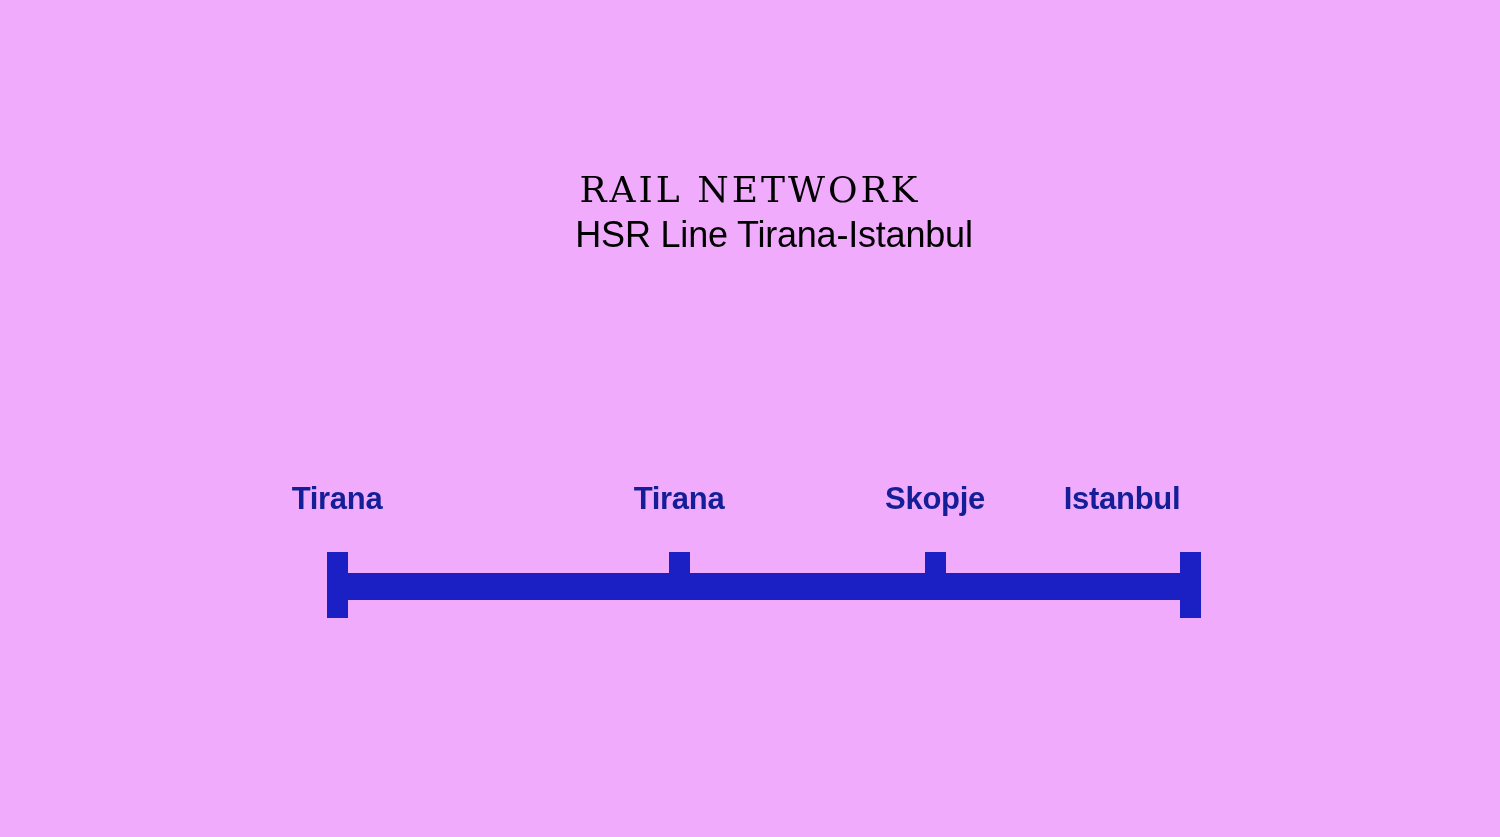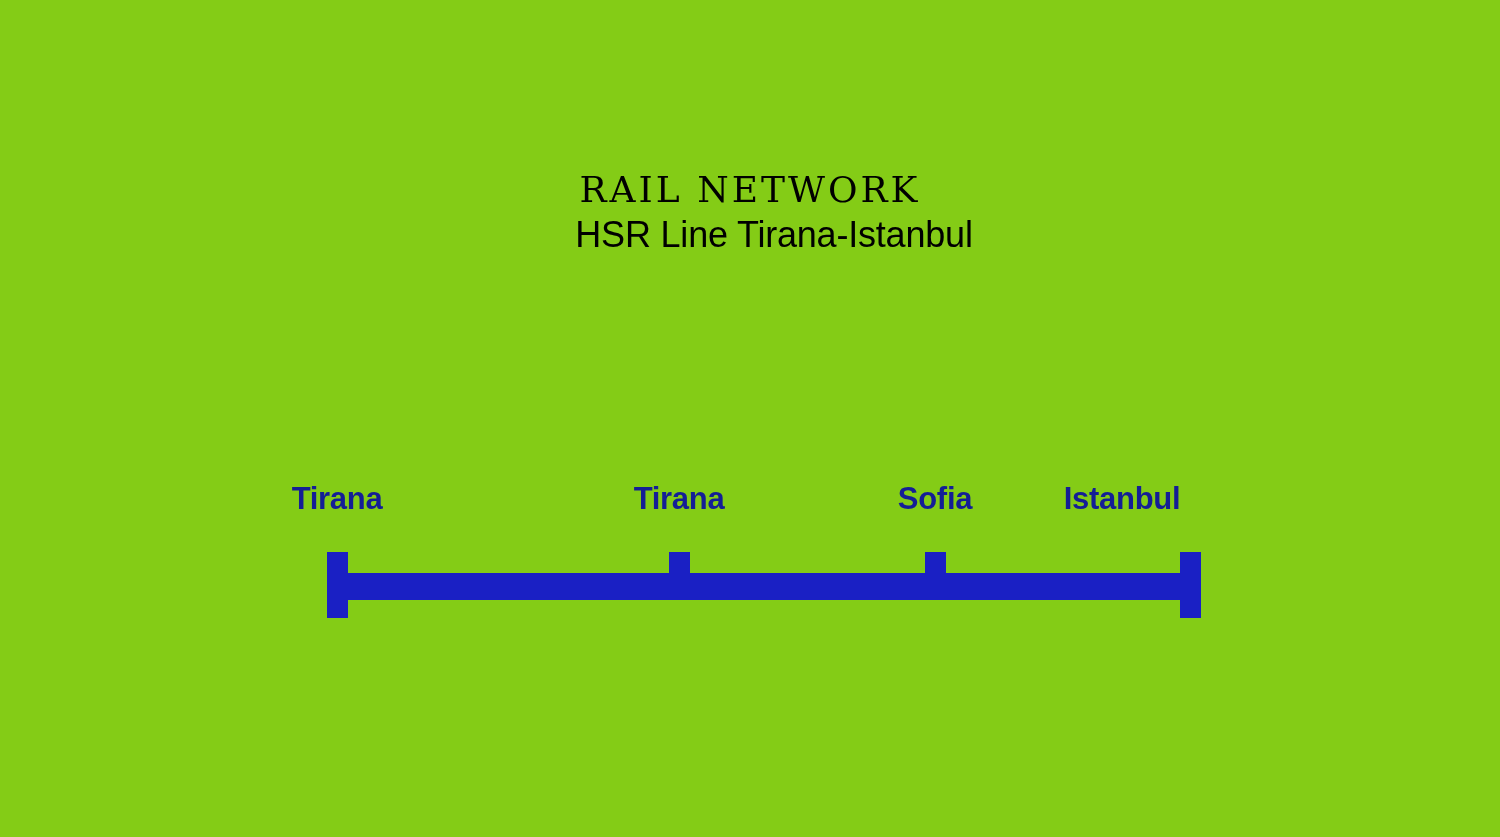--- a/index.html
+++ b/index.html
@@ -10,21 +10,21 @@
     width: 1500px;
     height: 837px;
     background: #ffffff;
     font-family: "Liberation Sans", sans-serif;
     overflow: hidden;
   }
   #slide {
     position: relative;
     width: 1500px;
     height: 837px;
-    background: #84cc16;
+    background: #f0abfc;
   }
 
   
   .title-block {
     position: absolute;
     left: 0;
     top: 168px;
     width: 1500px;
     text-align: center;
   }
@@ -102,19 +102,19 @@
   </div>
 
   <div id="rail-diagram">
     <div class="rail-line" style="left: 327px; top: 573px; width: 872px; height: 27px; background: rgb(26, 32, 196);"></div>
     <div id="stations-layer">
         <div class="station-marker terminus" style="background: rgb(26, 32, 196); left: 326.5px;"></div>
         <div class="station-label" style="left: 337px; color: rgb(20, 30, 150);">Tirana</div>
         <div class="station-marker stop" style="background: rgb(26, 32, 196); left: 668.5px;"></div>
         <div class="station-label" style="left: 679px; color: rgb(20, 30, 150);">Tirana</div>
         <div class="station-marker stop" style="background: rgb(26, 32, 196); left: 924.5px;"></div>
-        <div class="station-label" style="left: 935px; color: rgb(20, 30, 150);">Sofia</div>
+        <div class="station-label" style="left: 935px; color: rgb(20, 30, 150);">Skopje</div>
         <div class="station-marker terminus" style="background: rgb(26, 32, 196); left: 1179.5px;"></div>
         <div class="station-label" style="left: 1122px; color: rgb(20, 30, 150);">Istanbul</div>
       </div>
   </div>
 
 </div>
 
 </body></html>

